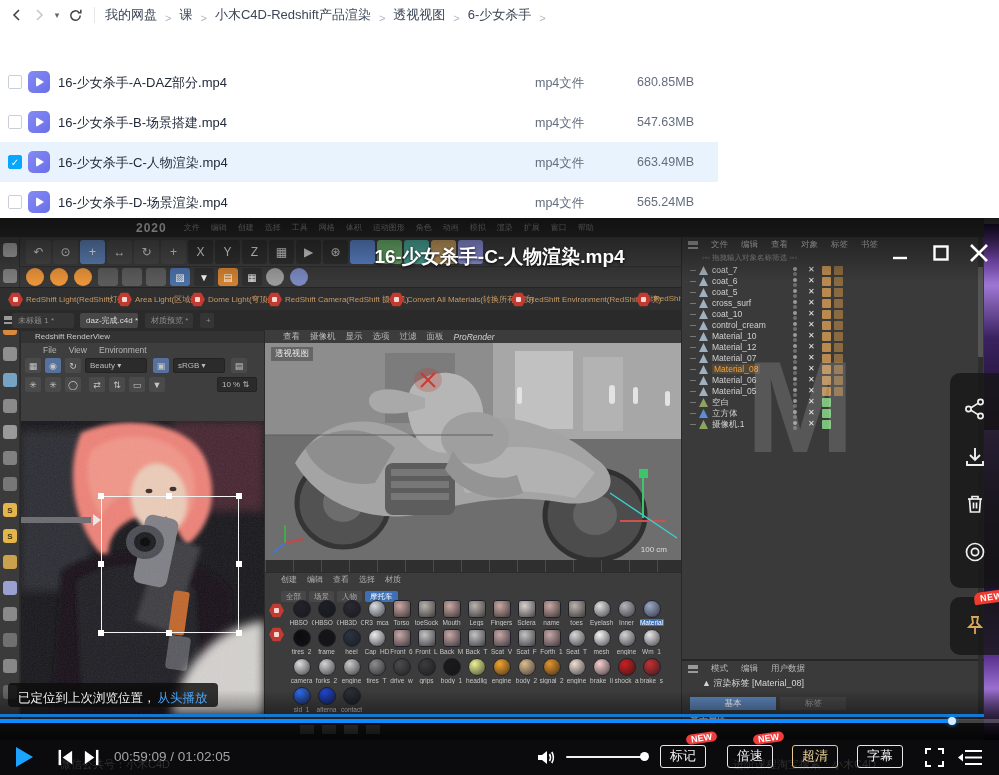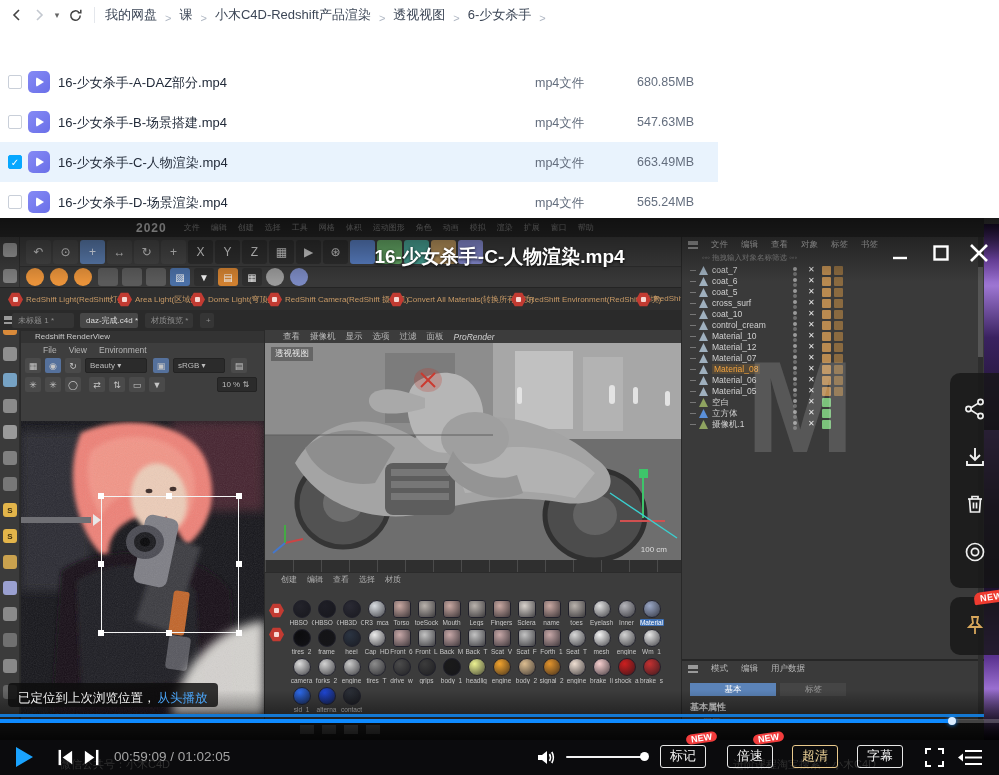--- a/index.html
+++ b/index.html
@@ -451,20 +451,21 @@
       <div class="tl"></div>
 
       <div class="mat">
         <div class="mat-menu" id="matMenus">
             <span>创建</span>
             <span>编辑</span>
             <span>查看</span>
             <span>选择</span>
             <span>材质</span>
           </div>
+        <div style="height:14px;padding-left:16px;" id="matTabs"><span class="mtab">全部</span><span class="mtab">场景</span><span class="mtab">人物</span><span class="mtab act">摩托车</span></div>
         <span class="hex" style="left:4px;top:30px;"></span>
         <span class="hex" style="left:4px;top:54px;"></span>
         <div id="swatches">
             <div class="sw" style="left: 24px; top: 27px;">
               <div class="ball" style="background: radial-gradient(circle at 35% 30%, rgb(35, 35, 43), rgb(21, 21, 26) 130%) rgb(35, 35, 43);"></div>
               <div class="lb">HBSO_C</div>
             </div>
             <div class="sw" style="left: 49px; top: 27px;">
               <div class="ball" style="background: radial-gradient(circle at 35% 30%, rgb(30, 30, 38), rgb(21, 21, 26) 130%) rgb(30, 30, 38);"></div>
               <div class="lb">HBSO_C</div>
@@ -817,20 +818,21 @@
             </div>
           </div>
         <div class="wmark">M</div>
         <div class="am">
           <div class="rp-menu" id="amMenus" style="height:15px;">
               <span style="width: 10px; height: 8px; border-top: 2px solid rgb(153, 153, 153); border-bottom: 2px solid rgb(153, 153, 153); box-shadow: rgb(153, 153, 153) 0px 3px 0px -1px inset; margin-left: -14px;"></span>
               <span>模式</span>
               <span>编辑</span>
               <span>用户数据</span>
             </div>
+          <div class="am-title">▲ <span>渲染标签 [Material_08]</span></div>
           <div style="padding-left:8px;margin-top:2px;">
             <span class="amtab" style="width:86px;background:#5b83b8;color:#fff;">基本</span>
             <span class="amtab" style="width:66px;background:#454545;color:#9a9a9a;">标签</span>
           </div>
           <div style="padding-left:8px;margin-top:5px;font-size:9px;font-weight:bold;color:#e0e0e0;">基本属性</div>
           <div style="margin-top:3px;height:11px;background:#434343;color:#bbb;font-size:8.5px;padding-left:14px;">+ 图层</div>
 
         </div>
         <div class="abs" style="left:296px;top:0;width:5px;height:503px;background:#2e2e2e;">
             <div style="position:absolute;top:30px;width:5px;height:90px;background:#555;"></div>

